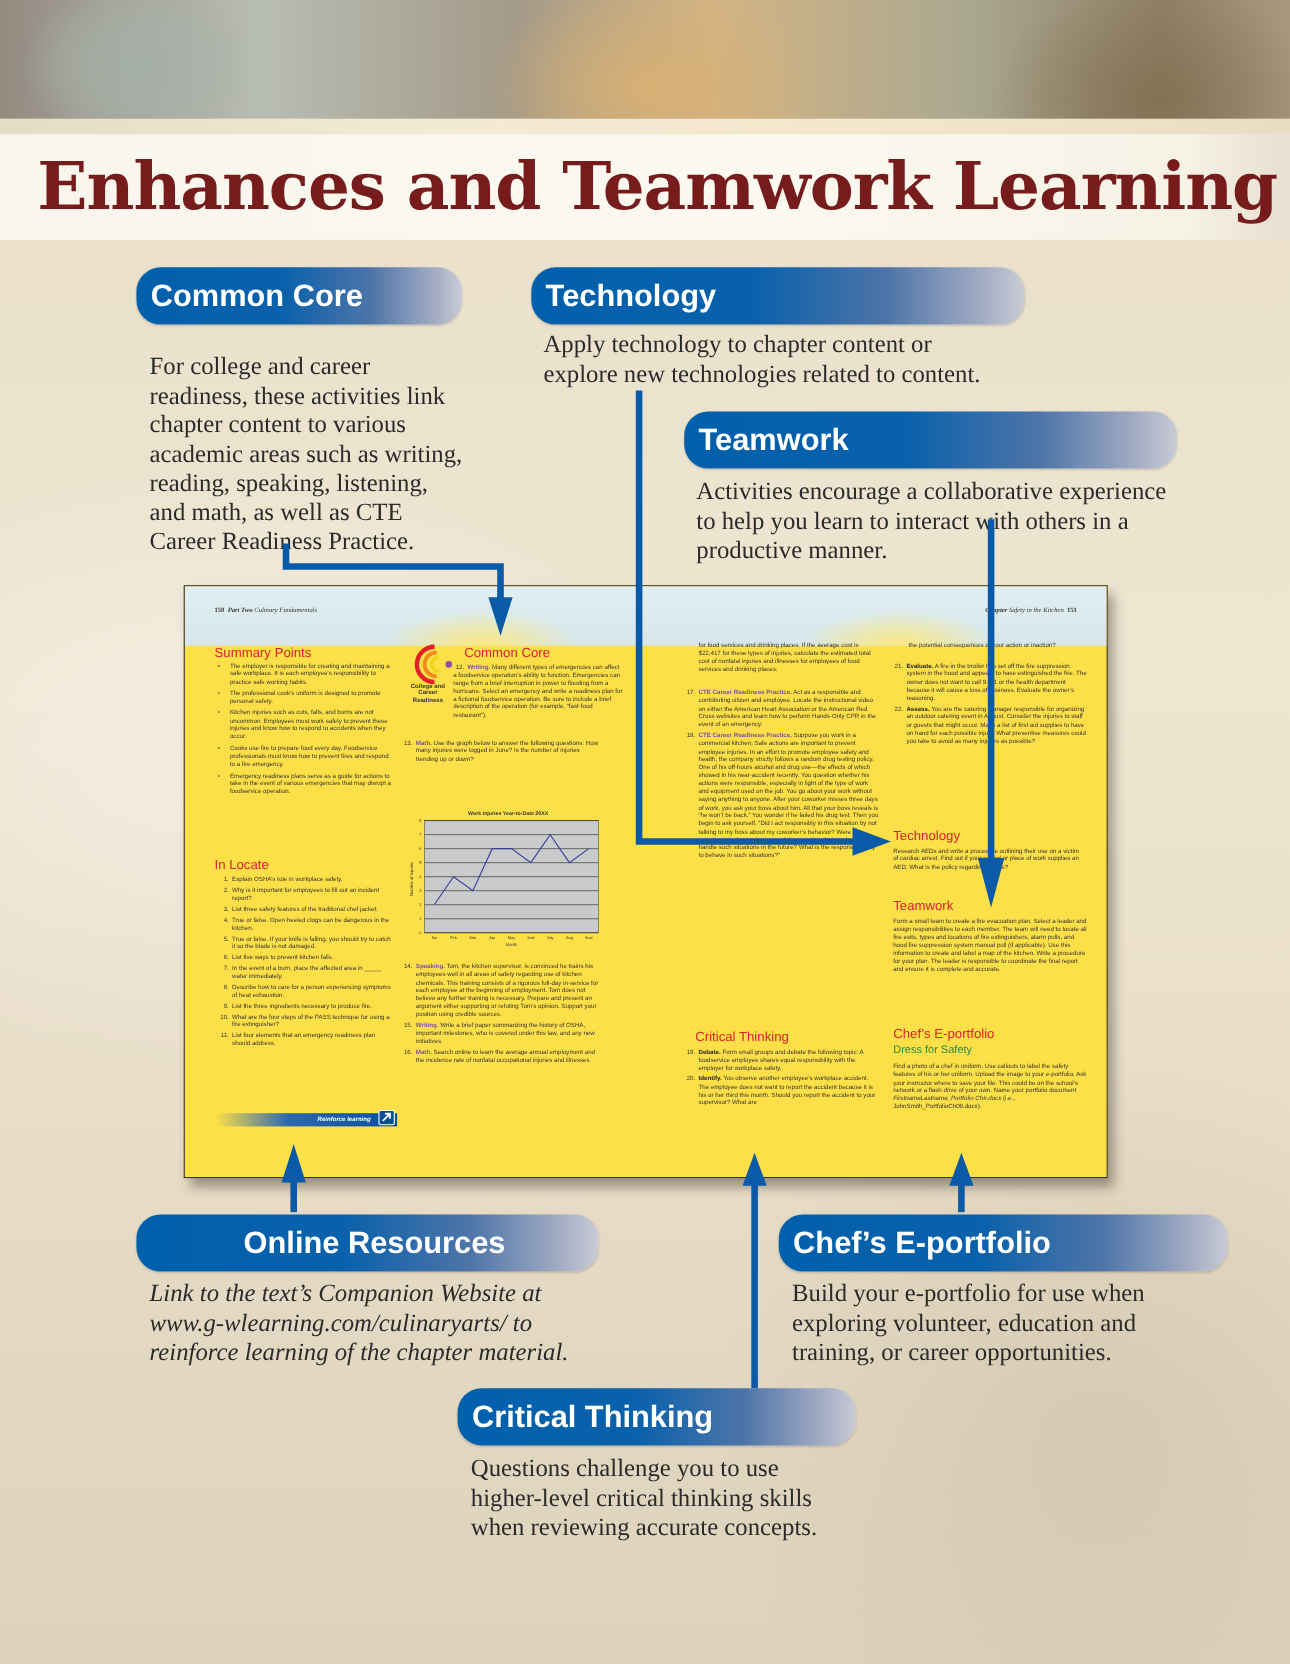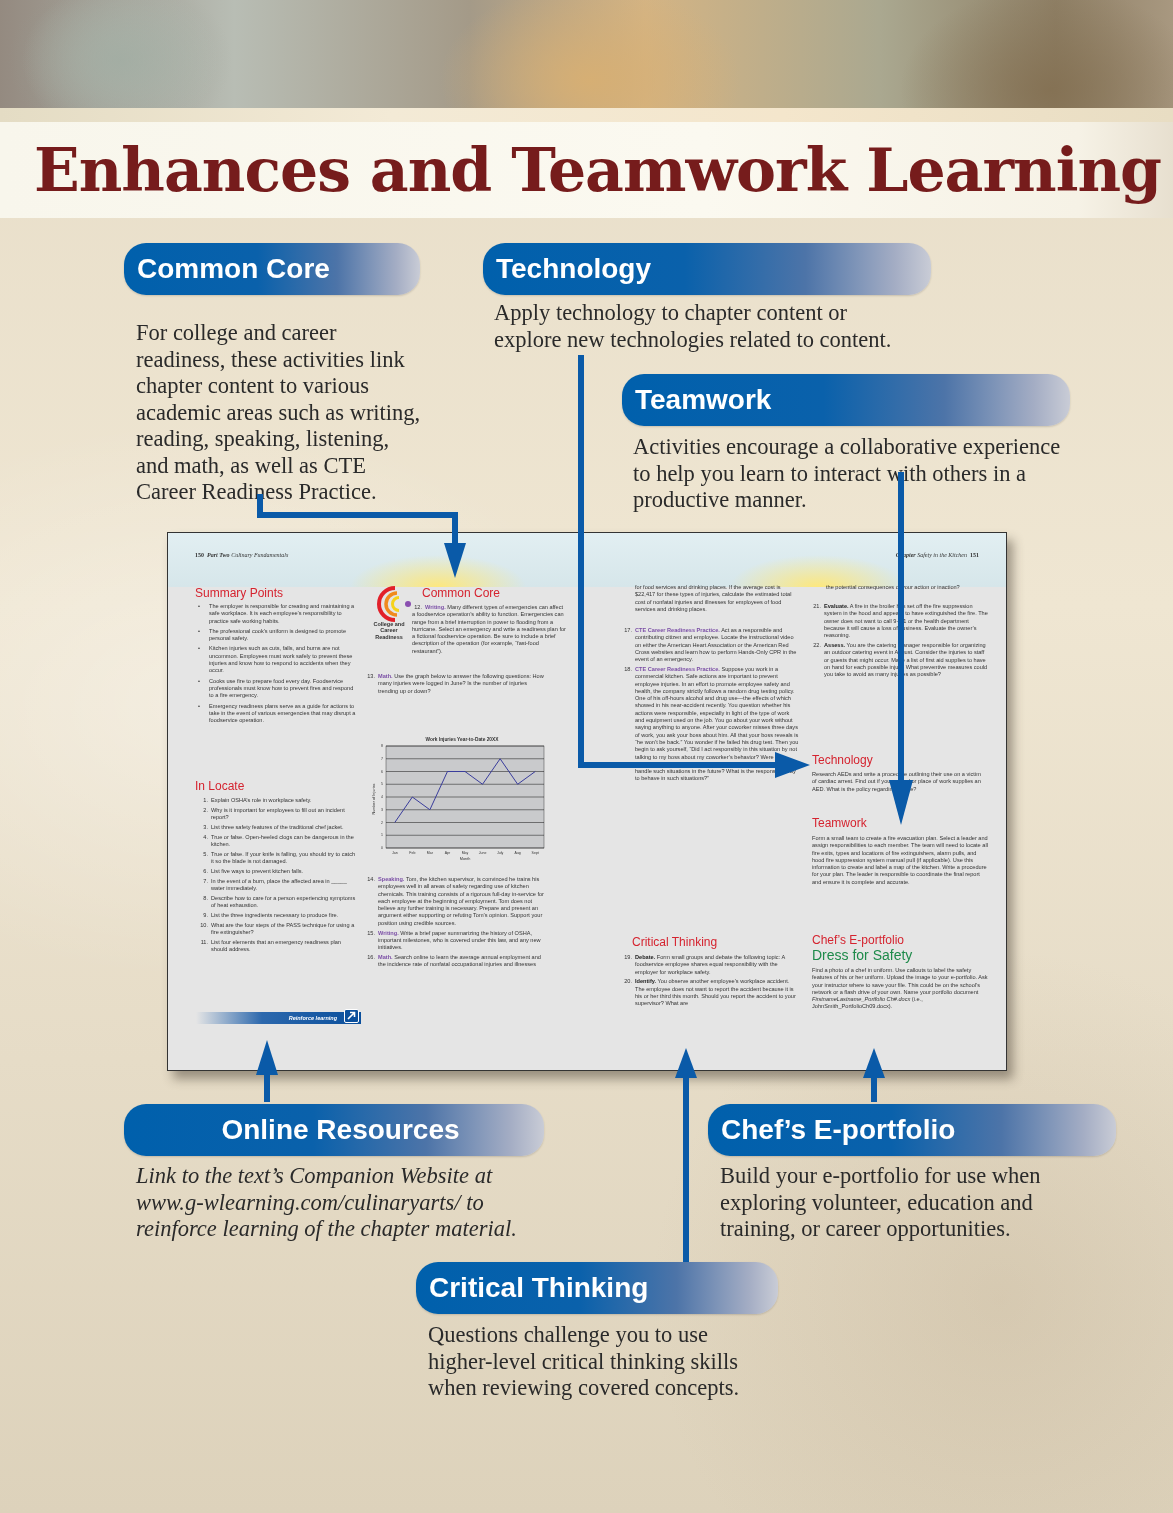--- a/index.html
+++ b/index.html
@@ -43,41 +43,41 @@
     font-size: 28px; line-height: 52px; padding-left: 13px;
     box-shadow: 0 1px 2px rgba(0,0,0,0.15);
   }
   .desc {
     position: absolute; font-family: "Liberation Serif", serif; font-size: 22.5px;
     color: #2a2a2a; line-height: 26.5px;
   }
   
   .book {
     position: absolute; left: 167px; top: 532px; width: 840px; height: 539px;
-    background: #e5e5e5; border: 1.5px solid #333;
+    background: #fde047; border: 1.5px solid #333;
     box-shadow: 6px 8px 10px rgba(60,50,40,0.45);
     overflow: hidden;
     padding-left: 28px;
   }
   .book-header {
     position: absolute; left: 0; top: 0; width: 100%; height: 54px;
     background:
       radial-gradient(ellipse 110px 40px at 270px 54px, rgba(255,232,120,0.95), rgba(255,240,180,0) 80%),
       radial-gradient(ellipse 110px 40px at 650px 54px, rgba(255,232,120,0.95), rgba(255,240,180,0) 80%),
       linear-gradient(180deg, #e2eff2 0%, #d6e6ea 100%);
   }
   .runhead {
     position: absolute; top: 19px; font-family: "Liberation Serif", serif;
     font-size: 6px; color: #333;
   }
   .runhead b { font-weight: bold; }
   .runhead i { font-style: italic; }
   .bk { position: absolute; font-family: "Liberation Sans", sans-serif; color: #333; font-size: 5.6px; line-height: 7.3px; }
   .bk-h { position: absolute; font-family: "Liberation Sans", sans-serif; color: #d5232f; font-size: 12px; line-height: 14px; }
-  .bk-sub { position: absolute; font-family: "Liberation Sans", sans-serif; color: #1e8a4a; font-size: 14px; line-height: 10px; }
+  .bk-sub { position: absolute; font-family: "Liberation Sans", sans-serif; color: #1e8a4a; font-size: 10px; line-height: 10px; }
   .bk ul { list-style: none; }
   .bk ul li { position: relative; padding-left: 13px; margin-bottom: 3px; }
   .bk ul li::before { content: "\2022"; position: absolute; left: 2px; top: 0; }
   .bk ol { list-style: none; }
   .bk ol li { position: relative; padding-left: 13px; margin-bottom: 2.5px; }
   .bk .num { position: absolute; left: 0; top: 0; width: 10px; text-align: right; }
   .kw { color: #7b4fa6; font-weight: bold; }
   .bold { font-weight: bold; color: #222; }
   .reinforce {
     position: absolute; left: 28px; top: 479px; width: 165px; height: 12px;
@@ -309,14 +309,14 @@
 <div class="desc" style="left:720px; top:1163px; width:420px;">
   <div>Build your e-portfolio for use when</div>
   <div>exploring volunteer, education and</div>
   <div>training, or career opportunities.</div>
 </div>
 
 <div class="pill" style="left:416px; top:1262px; width:362px;">Critical Thinking</div>
 <div class="desc" style="left:428px; top:1322px; width:380px;">
   <div>Questions challenge you to use</div>
   <div>higher-level critical thinking skills</div>
-  <div>when reviewing covered concepts.</div>
+  <div>when reviewing accurate concepts.</div>
 </div>
 
 </body></html>

